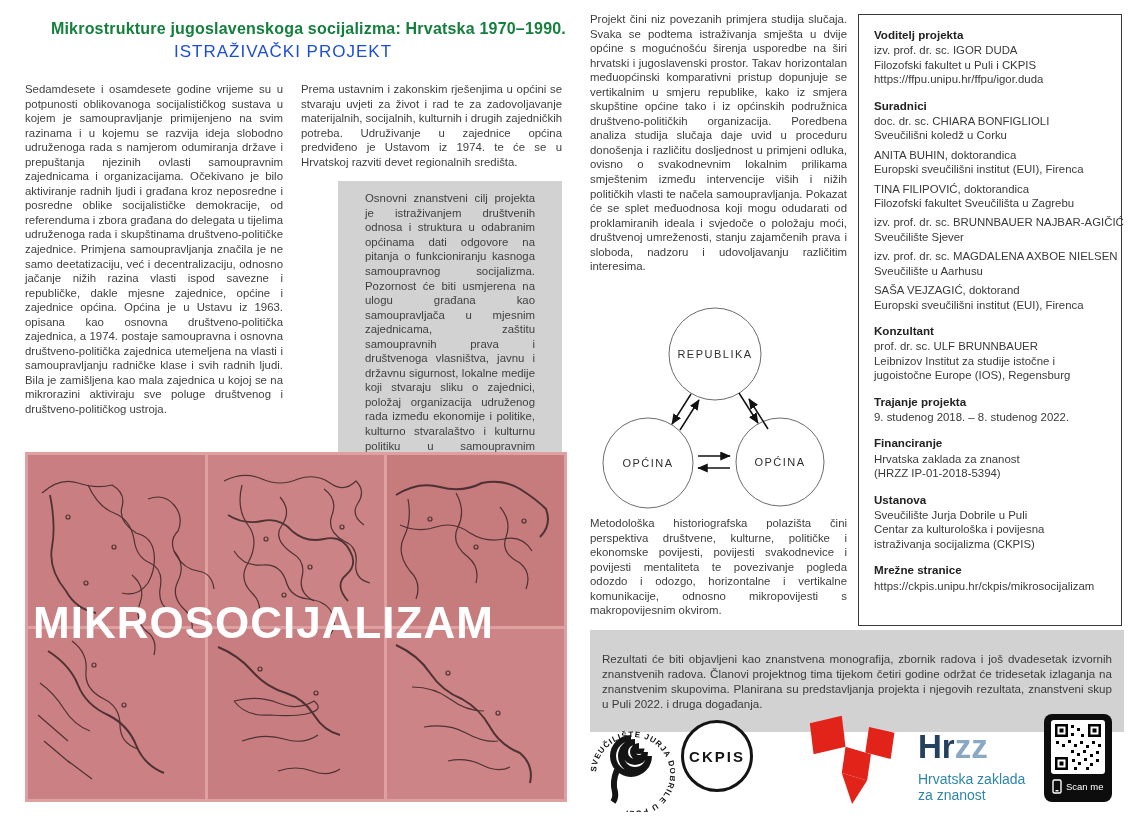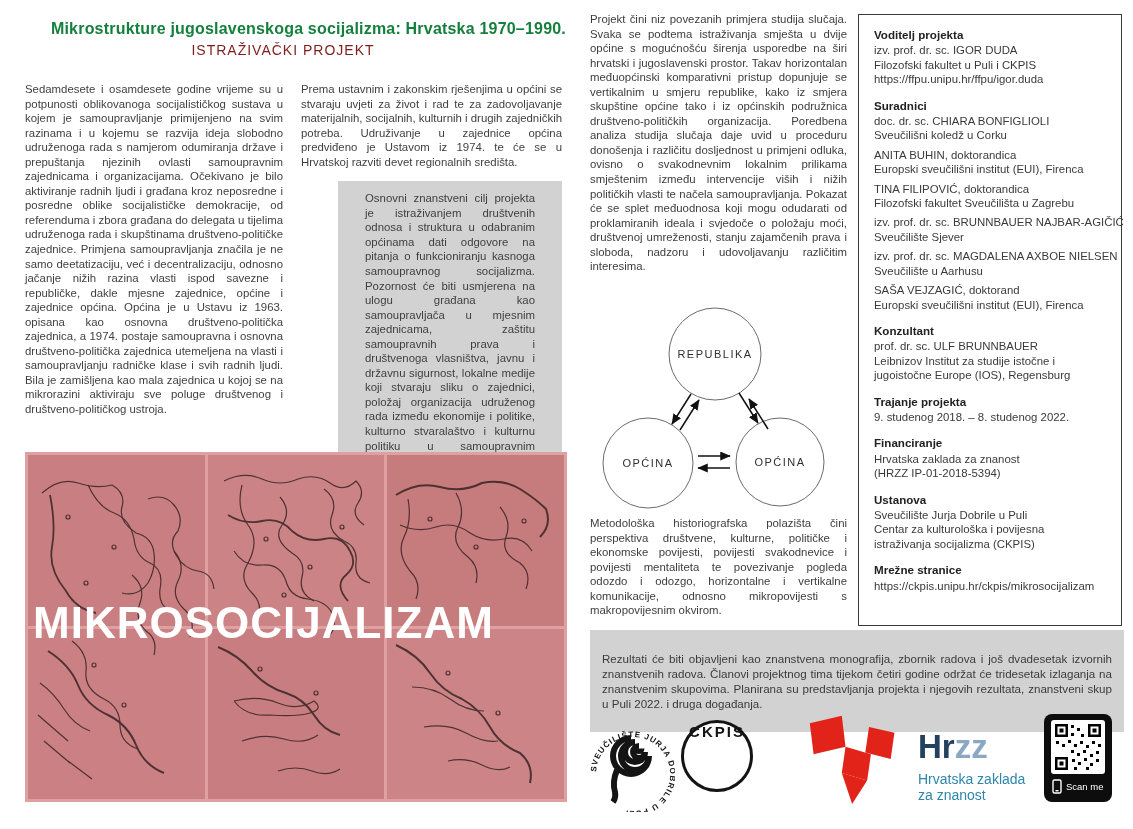--- a/index.html
+++ b/index.html
@@ -3,21 +3,21 @@
 <meta charset="utf-8">
 <style>
   * { box-sizing: border-box; margin: 0; padding: 0; }
   html,body { background:#ffffff; }
   body { font-family: "Liberation Sans", "DejaVu Sans", sans-serif; color:#3d3d3d; }
   #poster { position:relative; width:1133px; height:829px; background:#ffffff; overflow:hidden; }
 
   
   .header { position:absolute; left:0; top:20px; width:566px; text-align:center; }
   .header h1 { font-size:16px; font-weight:bold; color:#15803d; letter-spacing:0.2px;text-align:right; }
-  .header h2 { font-size:14px; font-weight:normal; color:#7f1d1d; letter-spacing:1px; margin-top:4px; }
+  .header h2 { font-size:17px; font-weight:normal; color:#1d4ed8; letter-spacing:1px; margin-top:4px; }
 
   
   .textcol { position:absolute; top:82px; font-size:11.4px; line-height:14.55px; text-align:justify; color:#3f3f3f; }
   #col1 { left:25px; width:258px; }
   #col2 { left:301px; width:261px; }
   .graybox { background:#d2d2d2; padding:10px 27px; margin-top:12px; text-align:justify;margin-left:37px; }
   #col3 { position:absolute; left:590px; top:12px; width:257px; font-size:11.4px; line-height:14.55px; text-align:justify; }
   #col3-p2 { position:absolute; left:590px; top:516px; width:257px; font-size:11.4px; line-height:14.55px; text-align:justify; }
 
   
@@ -46,21 +46,21 @@
   #sidebar .entry div { white-space:nowrap; }
 
   
   #results { position:absolute; left:590px; top:630px; width:534px; background:#d2d2d2;
      padding:21px 12px; font-size:11.6px; line-height:15px; text-align:justify; color:#3b3b3b; }
 
   
   #footer { position:absolute; left:585px; top:708px; width:540px; height:110px; }
   #seal { position:absolute; left:2px; top:4px; }
   #ckpis { position:absolute; left:96px; top:12px; width:72px; height:72px; border-radius:50%;
-     border:3px solid #141414; display:flex; justify-content:center;
+     border:3px solid #141414; display:flex; align-items:center; justify-content:center;
      font-weight:bold; font-size:15px; letter-spacing:2px; color:#141414; background:#fff; }
   #hrzz { position:absolute; left:221px; top:4px; display:flex; align-items:flex-start; }
   #hrzz .wordmark { margin-left:16px; margin-top:18px; }
   #hrzz .acronym { font-size:33px; font-weight:bold; line-height:1; letter-spacing:0; }
   #hrzz .acronym .hr { color:#24425f; }
   #hrzz .acronym .zz { color:#8aa7c4; }
   #hrzz .tagline { margin-top:8px; font-size:14px; line-height:1.15; color:#2e86ab; }
   #qr { position:absolute; left:458px; top:5px; }
 </style>
 </head>

